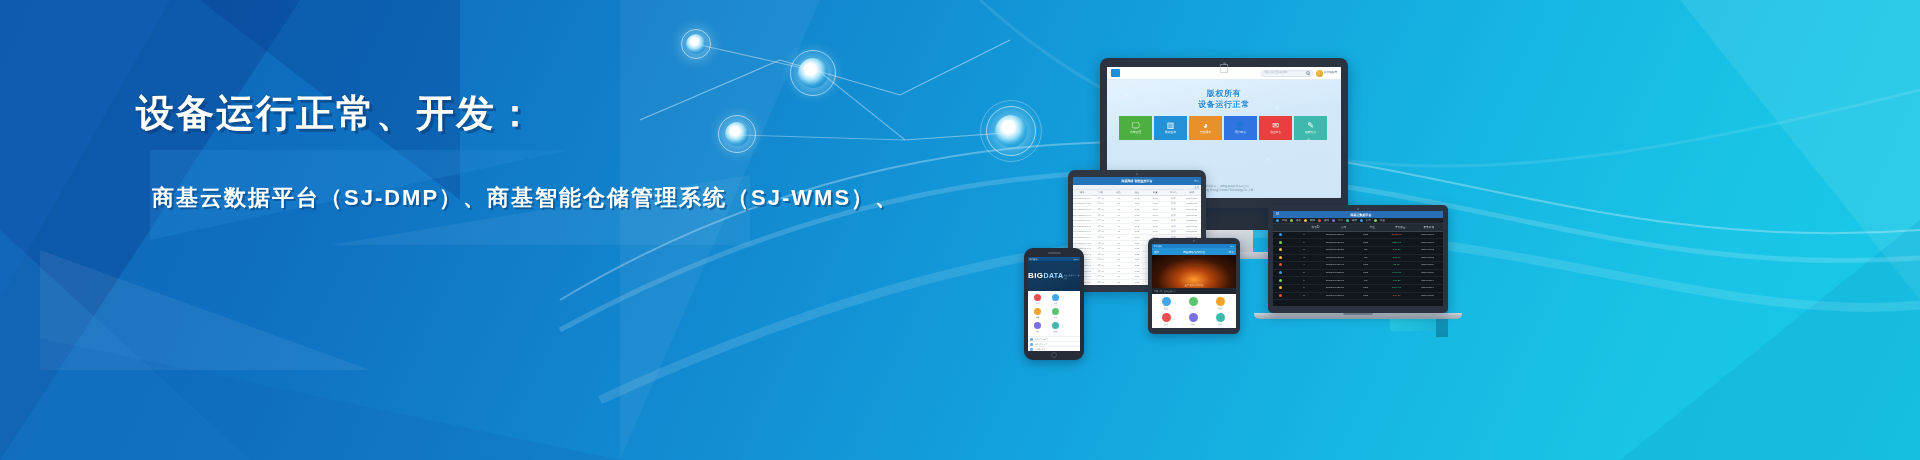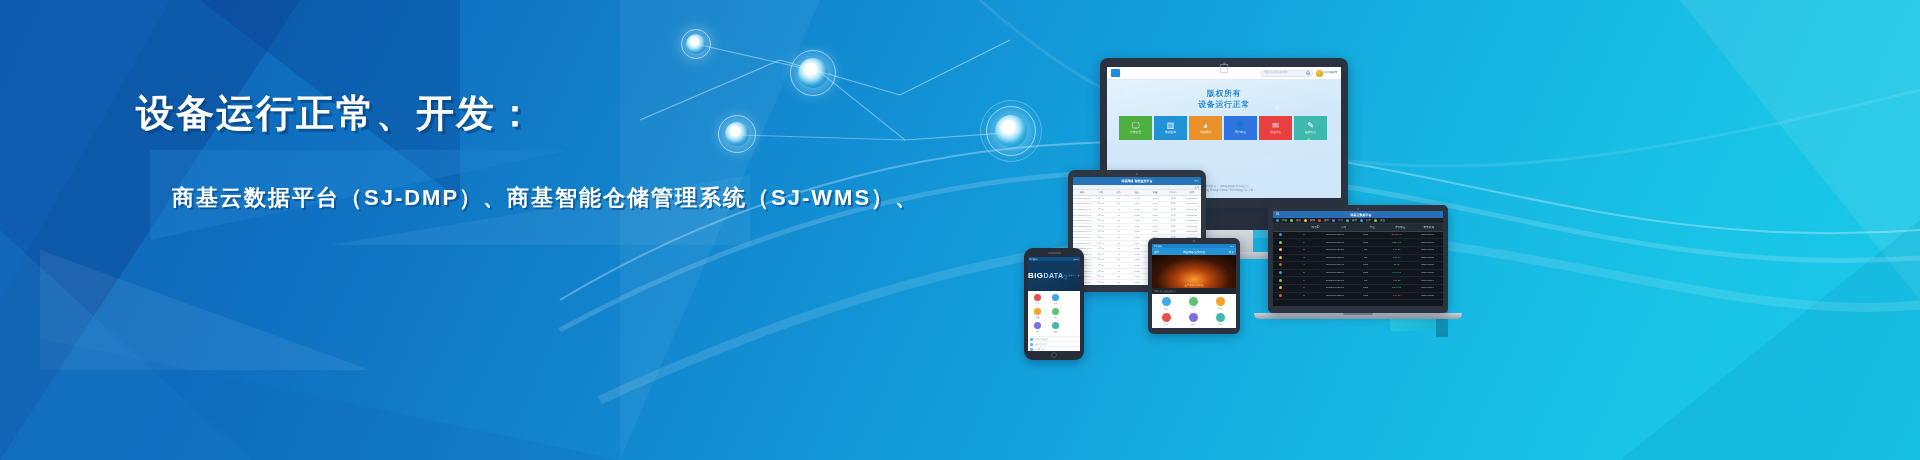--- a/index.html
+++ b/index.html
@@ -63,21 +63,20 @@
     position:absolute; left:136px; top:88px;
     font-size:38px; font-weight:bold; color:#ffffff; letter-spacing:2px;
     text-shadow:3px 3px 0 rgba(8,60,120,.55), 0 0 2px rgba(0,0,0,.25);
     white-space:nowrap;
   }
   .body-lines{ position:absolute; left:140px; top:176px; }
   .bline{
     font-size:22px; font-weight:bold; color:#ffffff; white-space:nowrap;
     text-shadow:2px 2px 0 rgba(10,65,125,.55);
     line-height:44px;
-    margin-left:20px;
   }
   .bline.l1{ letter-spacing:2px; padding-left:12px; }
   .bline.l2{ letter-spacing:0px; padding-left:4px; }
 
   
   .devices{ position:absolute; left:1010px; top:40px; width:470px; height:320px; }
 
   
   .imac{ position:absolute; left:90px; top:18px; width:248px; }
   .imac-bezel{ width:248px; height:150px; background:#2b3340; border-radius:8px 8px 3px 3px;

